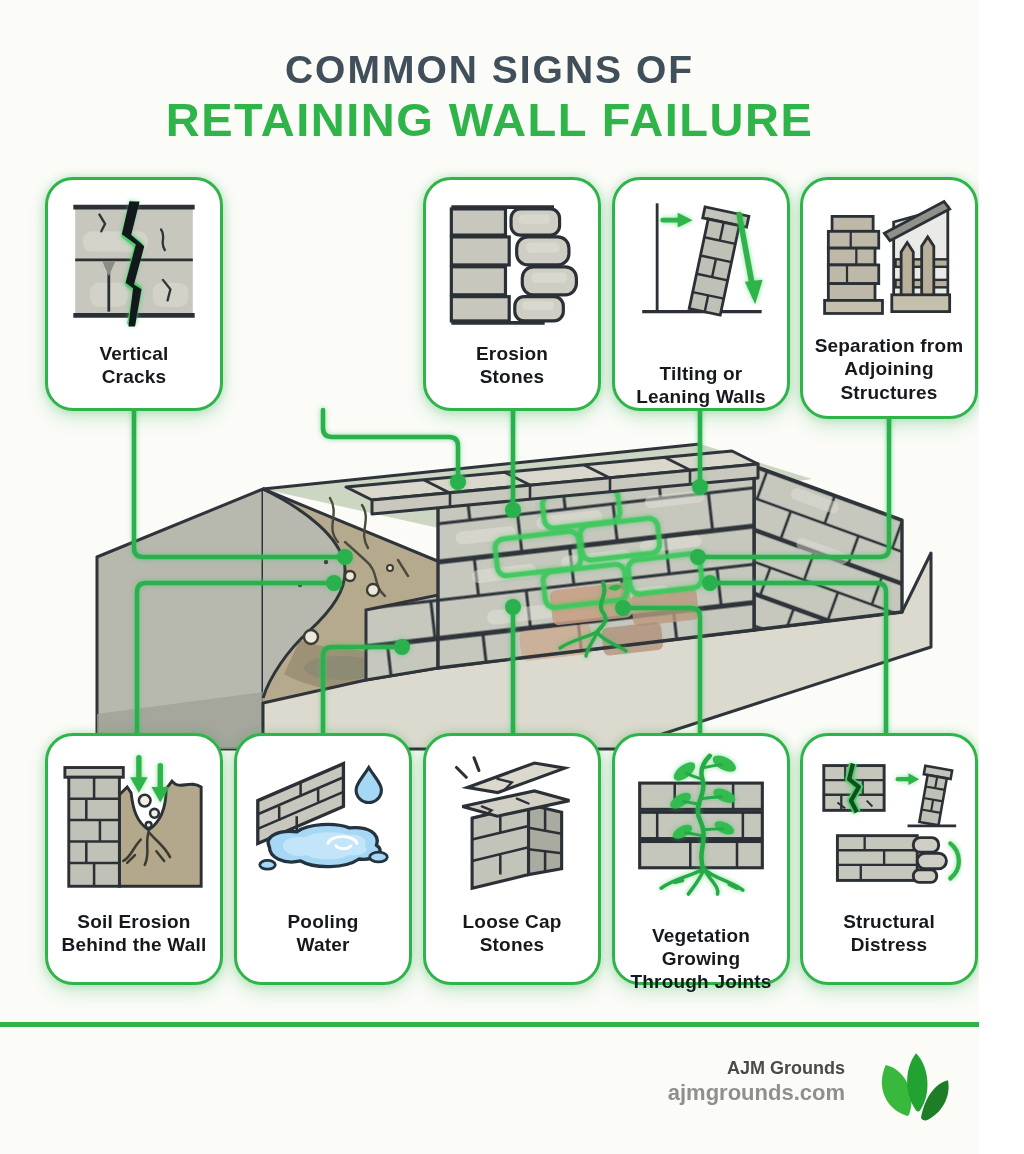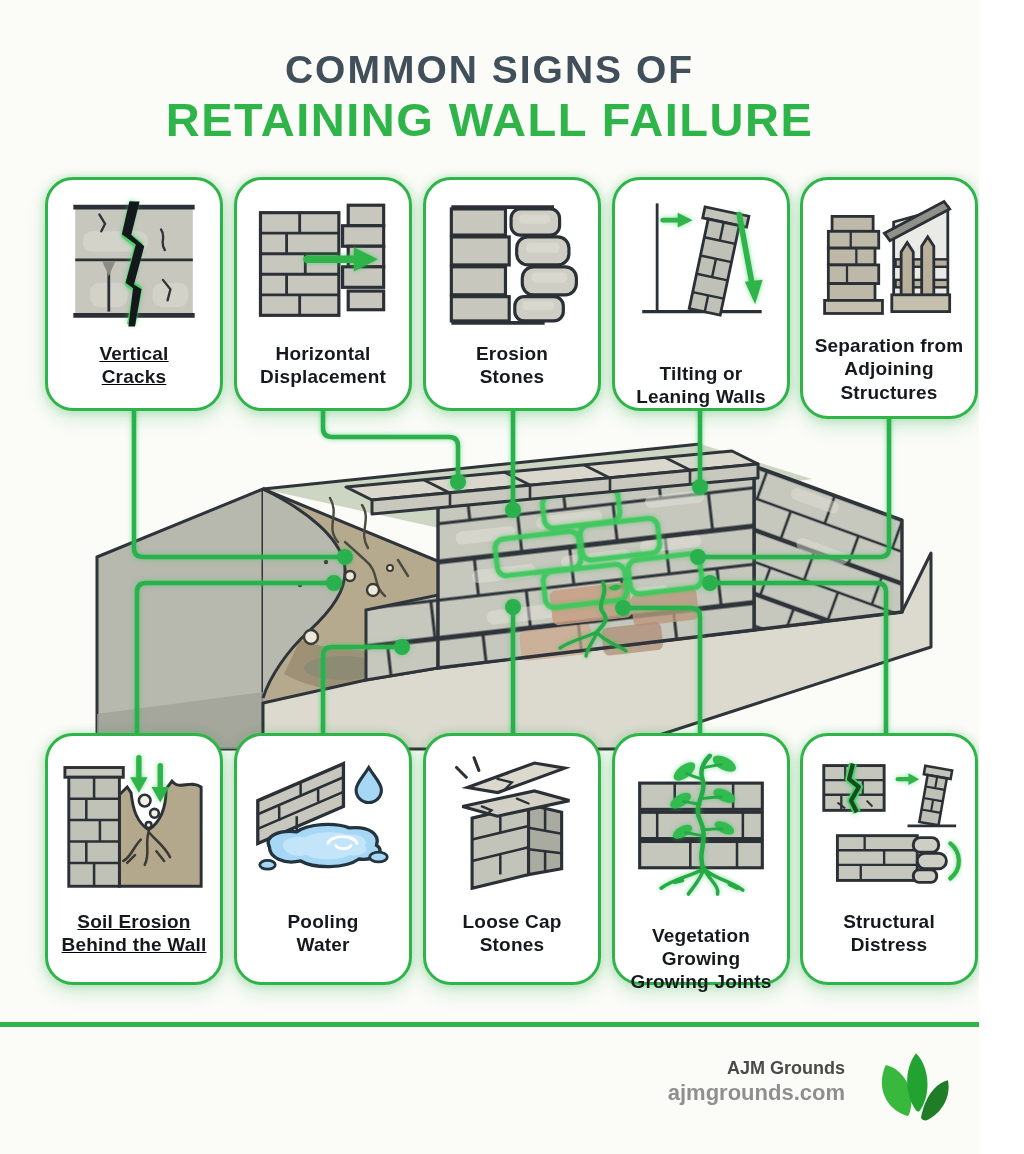--- a/index.html
+++ b/index.html
@@ -18,21 +18,21 @@
     box-shadow:0 0 10px rgba(47,180,74,.30),0 8px 18px rgba(47,180,74,.20);
   }
   .card .icon{flex:0 0 auto;display:flex;align-items:center;justify-content:center;}
   .card .label{
     flex:1 1 auto;display:flex;flex-direction:column;align-items:center;justify-content:center;
     text-align:center;font-size:19px;line-height:1.22;font-weight:700;color:#15191d;letter-spacing:.2px;
   }
   .row-top{top:177px;height:234px;}
   .row-top.tall{height:242px;}
   .row-bottom{top:733px;height:252px;}
-  .c1{left:45px;text-decoration:underline;}.c2{left:234px;}.c3{left:423px;}.c4{left:612px;gap:28px;}.c5{left:800px;}
+  .c1{left:45px;}.c2{left:234px;}.c3{left:423px;}.c4{left:612px;gap:28px;}.c5{left:800px;}
   .divider{position:absolute;left:0;right:0;top:1022px;height:5px;background:#2fb44a;z-index:2;}
   .footer-text{position:absolute;top:1058px;right:134px;text-align:right;z-index:2;}
   .brand{font-size:18px;font-weight:700;color:#4a4a4a;line-height:1.15;}
   .site{font-size:22px;font-weight:700;color:#8f8f8f;line-height:1.25;}
   .logo{position:absolute;top:1050px;right:26px;z-index:2;}
 </style>
 </head>
 <body>
 
 <div class="canvas">
@@ -202,45 +202,20 @@
         <polygon points="70,8 81,8 72,44 86,56 75,97 83,102 76,142 69,142 74,101 66,95 77,54 62,43" fill="#12181c"></polygon>
         <path d="M38,22 l6,10 l-4,8 M104,38 c6,8 -2,14 4,22 M106,92 l8,10 l-3,12" stroke="#30343a" stroke-width="2.5" fill="none" stroke-linecap="round"></path>
       </svg>
     </div>
     <div class="label">
       <span>Vertical</span>
       <span>Cracks</span>
     </div>
   </div>
 
-  <div class="card row-top c2">
-    <div class="icon">
-      <svg width="140" height="140" viewBox="0 0 150 150">
-        <g fill="#c7c7be" stroke="#2b3036" stroke-width="3.4">
-          <rect x="8" y="20" width="84" height="110"></rect>
-        </g>
-        <path d="M8,42 H92 M8,64 H92 M8,86 H92 M8,108 H92 M50,20 V42 M36,42 V64 M56,64 V86 M36,86 V108 M50,108 V130" stroke="#2b3036" stroke-width="3" fill="none"></path>
-        <g fill="#c7c7be" stroke="#2b3036" stroke-width="3.4">
-          <rect x="102" y="12" width="38" height="22"></rect>
-          <rect x="96" y="34" width="44" height="22"></rect>
-          <rect x="102" y="56" width="38" height="22"></rect>
-          <rect x="96" y="78" width="44" height="22"></rect>
-          <rect x="102" y="104" width="38" height="20"></rect>
-        </g>
-        <g filter="url(#softglow)">
-          <path d="M58,70 H110" stroke="#2fb44a" stroke-width="8" stroke-linecap="round"></path>
-          <polygon points="108,57 134,70 108,83" fill="#2fb44a"></polygon>
-        </g>
-      </svg>
-    </div>
-    <div class="label">
-      <span>Horizontal</span>
-      <span>Displacement</span>
-    </div>
-  </div>
 
   <div class="card row-top c3">
     <div class="icon">
       <svg width="140" height="140" viewBox="0 0 150 150">
         <path d="M10,14 H120 M10,138 H110" stroke="#2b3036" stroke-width="4"></path>
         <g fill="#c7c7be" stroke="#2b3036" stroke-width="3.4">
           <rect x="10" y="16" width="58" height="28"></rect>
             <rect x="10" y="46" width="62" height="30"></rect>
           <rect x="10" y="78" width="58" height="30"></rect>
             <rect x="10" y="110" width="62" height="26"></rect>
@@ -405,21 +380,21 @@
             <ellipse cx="99" cy="80" rx="11" ry="5.5" transform="rotate(26 99 80)"></ellipse>
           </g>
           <path d="M76,30 C70,28 64,26 60,24 M78,18 C84,17 92,15 96,15 M74,56 C68,55 62,53 57,53 M76,50 C84,49 92,48 96,48 M76,88 C70,87 63,85 59,85 M78,82 C86,81 93,81 97,81" stroke="#28a946" stroke-width="3" fill="none" stroke-linecap="round"></path>
           <path d="M78,122 C64,130 48,132 34,142 M78,122 C88,132 104,134 118,144 M78,122 C74,134 66,142 62,148 M78,122 C84,134 94,140 92,148 M56,134 l-8,2 M104,138 l8,4" stroke="#28a946" stroke-width="3.6" fill="none" stroke-linecap="round"></path>
         </g>
       </svg>
     </div>
     <div class="label">
       <span>Vegetation</span>
       <span>Growing</span>
-      <span>Growing Joints</span>
+      <span>Through Joints</span>
     </div>
   </div>
 
   <div class="card row-bottom c5">
     <div class="icon">
       <svg width="146" height="146" viewBox="0 0 150 150">
         <rect x="8" y="16" width="62" height="46" fill="#c5c6bc" stroke="#2b3036" stroke-width="3"></rect>
         <path d="M8,31 H70 M8,46 H70 M30,16 V31 M48,31 V46 M26,46 V62" stroke="#2b3036" stroke-width="2.4"></path>
         <path d="M38,14 L34,30 L44,38 L36,52 L42,64" stroke="#4ed167" stroke-width="8" fill="none" filter="url(#softglow)" stroke-linejoin="round"></path>
         <path d="M38,14 L34,30 L44,38 L36,52 L42,64" stroke="#134d22" stroke-width="4.4" fill="none" stroke-linejoin="round"></path>

